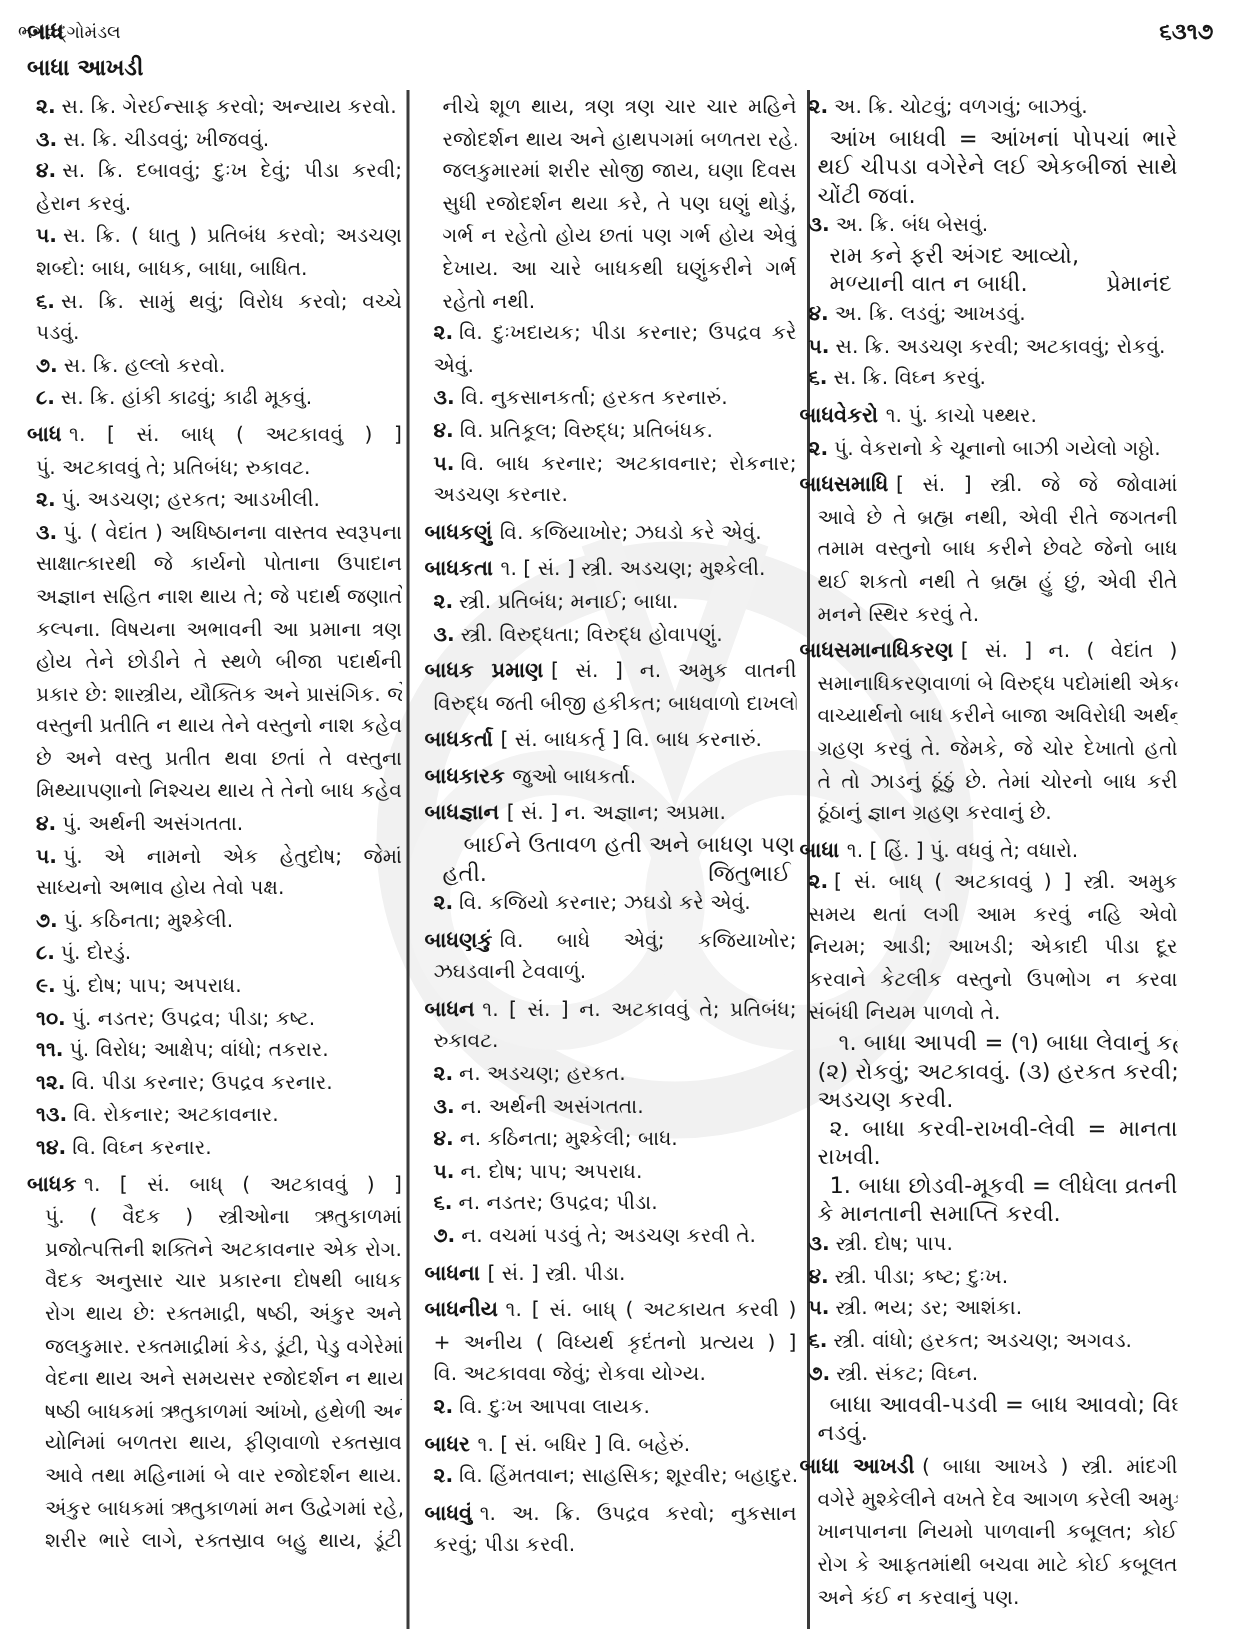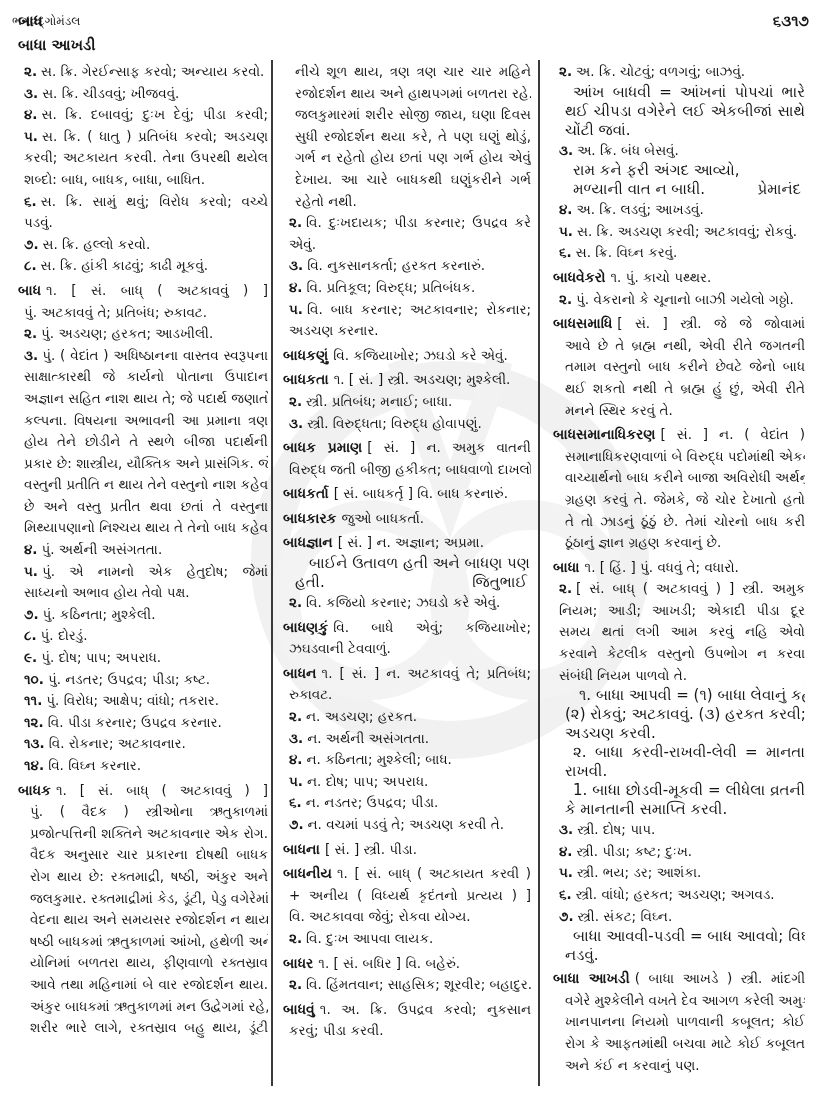--- a/index.html
+++ b/index.html
@@ -11,21 +11,21 @@
   .watermark { position:absolute; left:250px; top:300px; width:400px; height:520px; z-index:0; }
   .hdr { position:absolute; top:11px; font-size:15px; line-height:20px; white-space:nowrap; z-index:2; }
   .hdr-left { left:18px; font-weight:bold; }
   .hdr-title { left:12px; width:825px; text-align:left; font-size:12px; }
   .hdr-page { right:16px; font-weight:bold; }
   .hdr-left2 { top:35px; left:18px; font-weight:bold; }
   .sep { position:absolute; top:60px; height:1026px; width:1.5px; background:#3a3a3a; z-index:1; }
   .col { position:absolute; top:61px; z-index:2; }
   #col-left { left:18px; width:250px; }
   #col-mid { left:283px; width:248px; }
-  #col-right { left:553px; width:252px; }
+  #col-right { left:533px; width:252px; }
   .ln {
     height:21.6px; line-height:21.6px; font-size:13.5px;
     white-space:nowrap; overflow:hidden; box-sizing:border-box;
   }
   .j { text-align:justify; text-align-last:justify; }
   .hw { margin-top:3px; padding-left:0; }
   .i1 { padding-left:6px; }
   .i2 { padding-left:12px; }
   .i3 { padding-left:20px; }
   .i4 { padding-left:26px; }
@@ -49,22 +49,22 @@
 <div class="hdr hdr-page">૬૩૧૭</div>
 <div class="hdr hdr-left2">બાધા આખડી</div>
 
 <div class="sep" style="left:271px"></div>
 <div class="sep" style="left:538px"></div>
 
 <div class="col" id="col-left">
   <div class="ln i1"><b class="num">૨.</b><span>સ. ક્રિ. ગેરઈન્સાફ કરવો; અન્યાય કરવો.</span></div>
   <div class="ln i1"><b class="num">૩.</b><span>સ. ક્રિ. ચીડવવું; ખીજવવું.</span></div>
   <div class="ln i1 j"><b class="num">૪.</b><span>સ. ક્રિ. દબાવવું; દુઃખ દેવું; પીડા કરવી;</span></div>
+  <div class="ln i1"><span>હેરાન કરવું.</span></div>
   <div class="ln i1 j"><b class="num">૫.</b><span>સ. ક્રિ. ( ધાતુ ) પ્રતિબંધ કરવો; અડચણ</span></div>
-  <div class="ln i1 j"><span>કરવી; અટકાયત કરવી. તેના ઉપરથી થયેલ</span></div>
   <div class="ln i1"><span>શબ્દો: બાધ, બાધક, બાધા, બાધિત.</span></div>
   <div class="ln i1 j"><b class="num">૬.</b><span>સ. ક્રિ. સામું થવું; વિરોધ કરવો; વચ્ચે</span></div>
   <div class="ln i1"><span>પડવું.</span></div>
   <div class="ln i1"><b class="num">૭.</b><span>સ. ક્રિ. હલ્લો કરવો.</span></div>
   <div class="ln i1"><b class="num">૮.</b><span>સ. ક્રિ. હાંકી કાઢવું; કાઢી મૂકવું.</span></div>
   <div class="ln hw j"><b class="hwt">બાધ</b><span>૧. [ સં. બાધ્ ( અટકાવવું ) ]</span></div>
   <div class="ln i1"><span>પું. અટકાવવું તે; પ્રતિબંધ; રુકાવટ.</span></div>
   <div class="ln i1"><b class="num">૨.</b><span>પું. અડચણ; હરકત; આડખીલી.</span></div>
   <div class="ln i1 j"><b class="num">૩.</b><span>પું. ( વેદાંત ) અધિષ્ઠાનના વાસ્તવ સ્વરૂપના</span></div>
   <div class="ln i1 j"><span>સાક્ષાત્કારથી જે કાર્યનો પોતાના ઉપાદાન</span></div>
@@ -166,22 +166,22 @@
   <div class="ln i2 j"><span>થઈ શકતો નથી તે બ્રહ્મ હું છું, એવી રીતે</span></div>
   <div class="ln i2"><span>મનને સ્થિર કરવું તે.</span></div>
   <div class="ln hw j"><b class="hwt">બાધસમાનાધિકરણ</b><span>[ સં. ] ન. ( વેદાંત )</span></div>
   <div class="ln i2 j"><span>સમાનાધિકરણવાળાં બે વિરુદ્ધ પદોમાંથી એકના</span></div>
   <div class="ln i2 j"><span>વાચ્યાર્થનો બાધ કરીને બાજા અવિરોધી અર્થનું</span></div>
   <div class="ln i2 j"><span>ગ્રહણ કરવું તે. જેમકે, જે ચોર દેખાતો હતો</span></div>
   <div class="ln i2 j"><span>તે તો ઝાડનું ઠૂંઠું છે. તેમાં ચોરનો બાધ કરી</span></div>
   <div class="ln i2"><span>ઠૂંઠાનું જ્ઞાન ગ્રહણ કરવાનું છે.</span></div>
   <div class="ln hw"><b class="hwt">બાધા</b><span>૧. [ હિં. ] પું. વધવું તે; વધારો.</span></div>
   <div class="ln i1 j"><b class="num">૨.</b><span>[ સં. બાધ્ ( અટકાવવું ) ] સ્ત્રી. અમુક</span></div>
+  <div class="ln i1 j"><span>સમય થતાં લગી આમ કરવું નહિ એવો</span></div>
   <div class="ln i1 j"><span>નિયમ; આડી; આખડી; એકાદી પીડા દૂર</span></div>
-  <div class="ln i1 j"><span>સમય થતાં લગી આમ કરવું નહિ એવો</span></div>
   <div class="ln i1 j"><span>કરવાને કેટલીક વસ્તુનો ઉપભોગ ન કરવા</span></div>
   <div class="ln i1"><span>સંબંધી નિયમ પાળવો તે.</span></div>
   <div class="ln q i4"><span>૧. બાધા આપવી = (૧) બાધા લેવાનું કહેવું.</span></div>
   <div class="ln q i2 j"><span>(૨) રોકવું; અટકાવવું. (૩) હરકત કરવી;</span></div>
   <div class="ln q i2"><span>અડચણ કરવી.</span></div>
   <div class="ln q i3 j"><span>૨. બાધા કરવી-રાખવી-લેવી = માનતા</span></div>
   <div class="ln q i2"><span>રાખવી.</span></div>
   <div class="ln q i3 j"><span>1. બાધા છોડવી-મૂકવી = લીધેલા વ્રતની</span></div>
   <div class="ln q i2"><span>કે માનતાની સમાપ્તિ કરવી.</span></div>
   <div class="ln i1"><b class="num">૩.</b><span>સ્ત્રી. દોષ; પાપ.</span></div>

